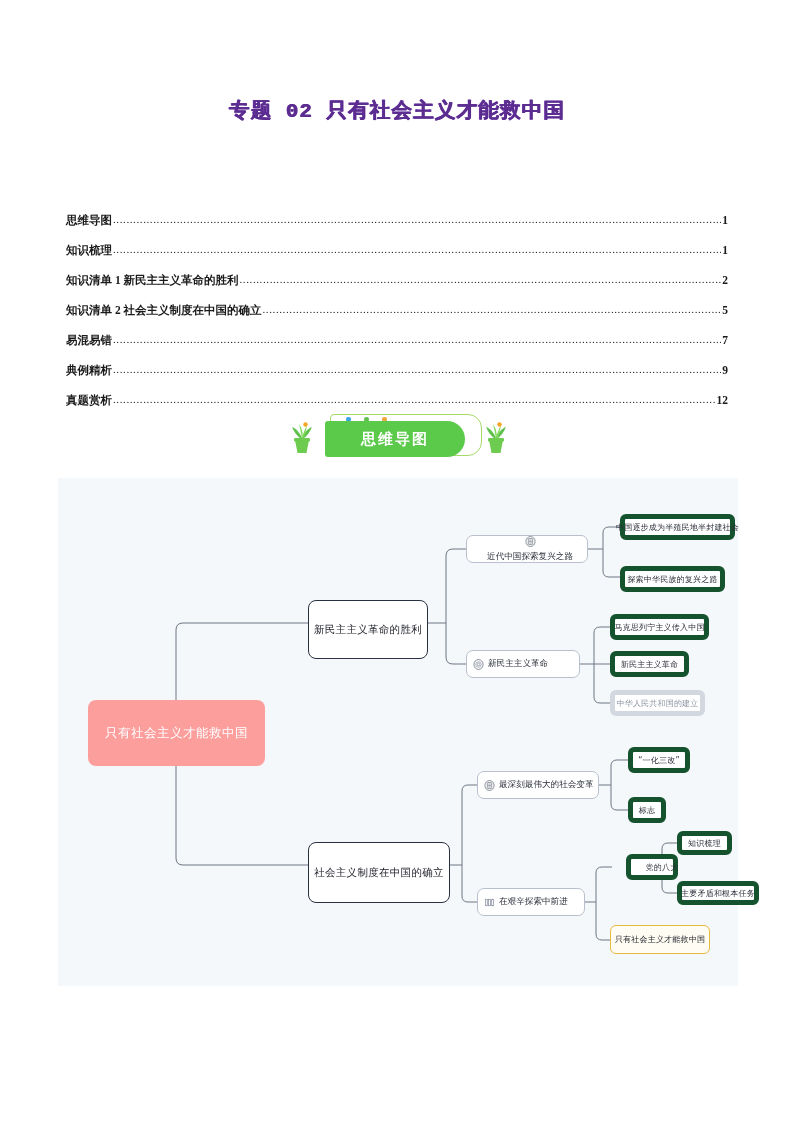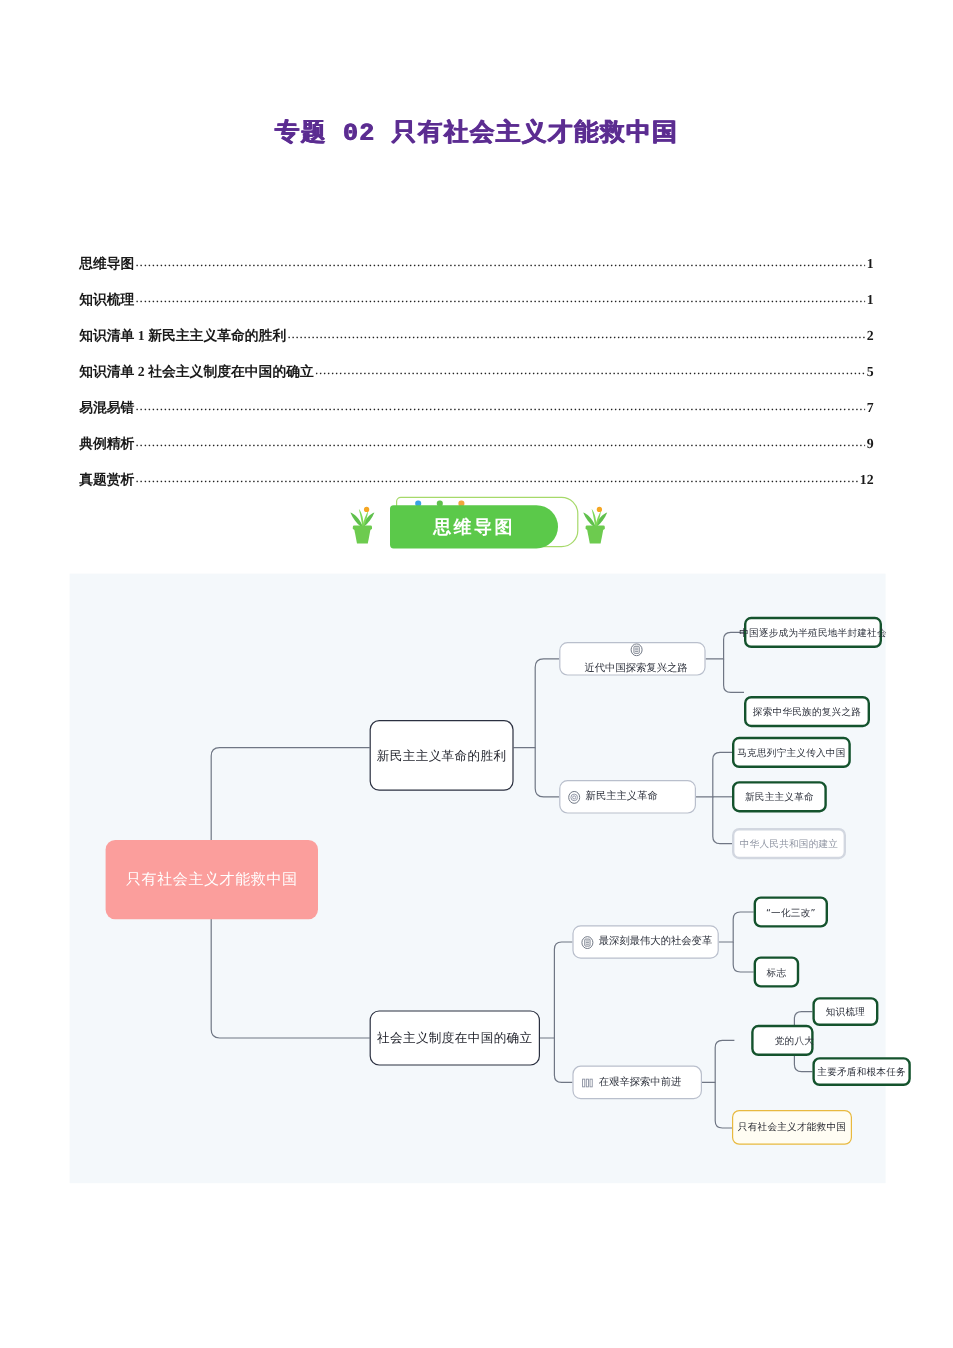--- a/index.html
+++ b/index.html
@@ -177,21 +177,21 @@
     background: #ffffff;
     border: 1px solid #b9bfcc;
     border-radius: 7px;
     color: #2b2f3a;
     font-size: 8.6px;
     padding-left: 6px;
     gap: 4px;
   }
   .node-l3 {
     background: #ffffff;
-    border: 2px solid #14532d;
+    border: 5px solid #14532d;
     border-radius: 6px;
     color: #2b2f3a;
     font-size: 8px;
     justify-content: center;
     letter-spacing: 0.2px;
   }
   .node-l3.faint { color: #8d93a1; border-color: #d2d7e0; align-items: center; }
   .node-l3.highlight {
     border: 1.4px solid #e8b93f;
     background: #fffdf3;
@@ -329,21 +329,21 @@
         <line x1="4.6" y1="4.5" x2="7.4" y2="4.5" stroke="#6f7684" stroke-width="0.7"></line>
         <line x1="4.6" y1="6" x2="7.4" y2="6" stroke="#6f7684" stroke-width="0.7"></line>
         <line x1="4.6" y1="7.5" x2="7.4" y2="7.5" stroke="#6f7684" stroke-width="0.7"></line>
       </svg>
       <span class="node-text">近代中国探索复兴之路</span>
     </div>
 
     <div class="node node-l3" style="left:562px; top:36px; width:115px; height:26px;">
       <span class="node-text">中国逐步成为半殖民地半封建社会</span>
     </div>
-    <div class="node node-l3" style="left:562px; top:102px; width:105px; height:26px;">
+    <div class="node node-l3" style="left:562px; top:88px; width:105px; height:26px;">
       <span class="node-text">探索中华民族的复兴之路</span>
     </div>
 
     <div class="node node-l2" style="left:408px; top:172px; width:114px; height:28px;">
       <svg class="node-icon" viewBox="0 0 12 12">
         <ellipse cx="6" cy="6" rx="5" ry="5.4" fill="none" stroke="#6f7684" stroke-width="0.9"></ellipse>
         <circle cx="6" cy="6" r="3" fill="none" stroke="#8a90a0" stroke-width="0.8"></circle>
         <circle cx="6" cy="6" r="1.4" fill="none" stroke="#8a90a0" stroke-width="0.8"></circle>
       </svg>
       <span class="node-text">新民主主义革命</span>
@@ -352,21 +352,21 @@
     <div class="node node-l3" style="left:552px; top:136px; width:99px; height:26px;">
       <span class="node-text">马克思列宁主义传入中国</span>
     </div>
     <div class="node node-l3" style="left:552px; top:173px; width:79px; height:26px;">
       <span class="node-text">新民主主义革命</span>
     </div>
     <div class="node node-l3 faint" style="left:552px; top:212px; width:95px; height:26px;">
       <span class="node-text">中华人民共和国的建立</span>
     </div>
 
-    <div class="node node-l1" style="left:250px; top:364px; width:142px; height:46px;">
+    <div class="node node-l1" style="left:250px; top:364px; width:142px; height:61px;">
       <span class="node-text">社会主义制度在中国的确立</span>
     </div>
 
     <div class="node node-l2" style="left:419px; top:293px; width:122px; height:28px;">
       <svg class="node-icon" viewBox="0 0 12 12">
         <ellipse cx="6" cy="6" rx="5" ry="5.4" fill="none" stroke="#6f7684" stroke-width="0.9"></ellipse>
         <rect x="3.6" y="2.8" width="4.8" height="6.4" rx="0.8" fill="none" stroke="#6f7684" stroke-width="0.8"></rect>
         <line x1="4.6" y1="4.5" x2="7.4" y2="4.5" stroke="#6f7684" stroke-width="0.7"></line>
         <line x1="4.6" y1="6" x2="7.4" y2="6" stroke="#6f7684" stroke-width="0.7"></line>
         <line x1="4.6" y1="7.5" x2="7.4" y2="7.5" stroke="#6f7684" stroke-width="0.7"></line>

